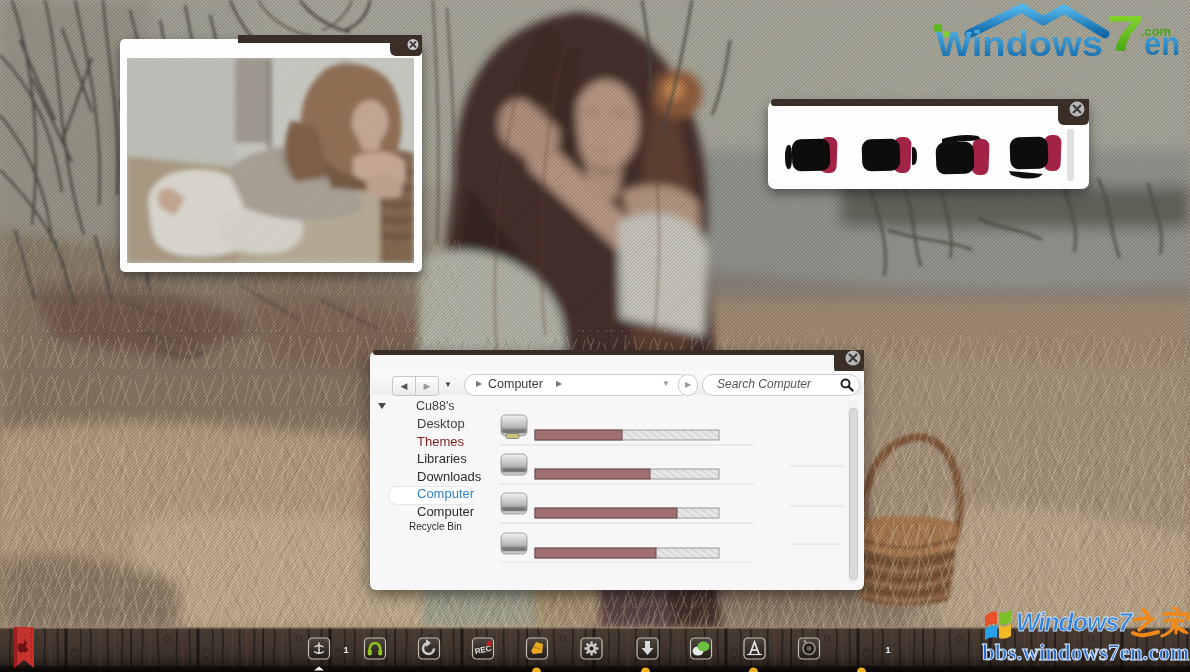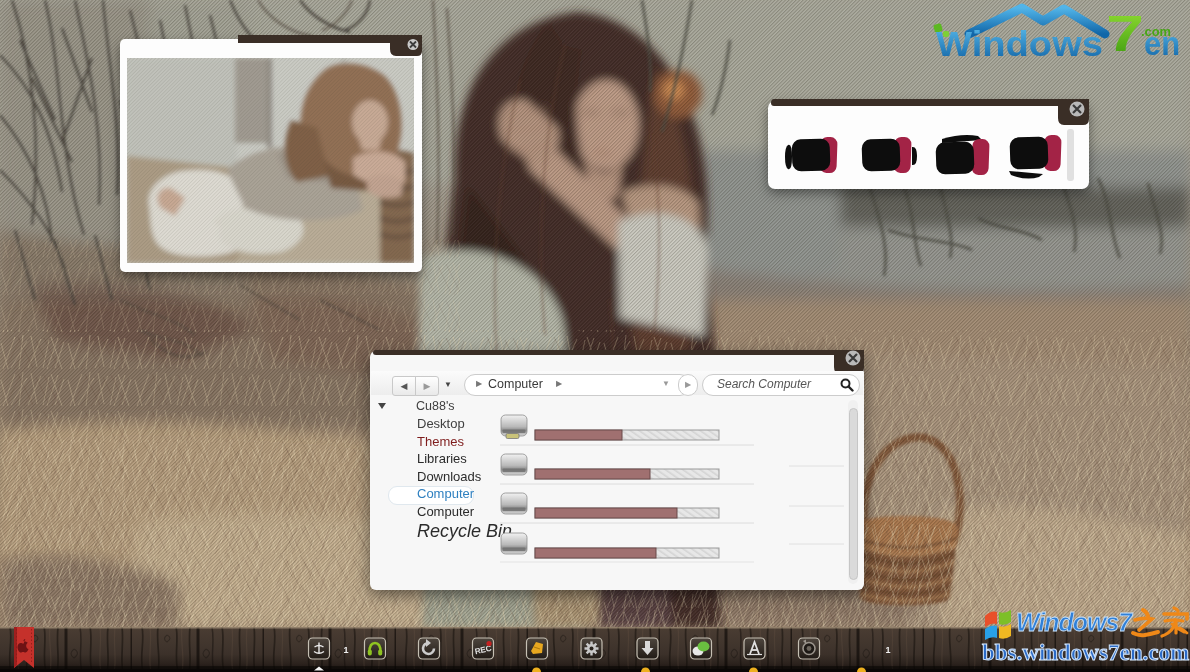--- a/index.html
+++ b/index.html
@@ -292,21 +292,21 @@
 
   <div style="position:absolute;left:8px;top:53px;width:0;height:0;border-left:4.5px solid transparent;border-right:4.5px solid transparent;border-top:6px solid #444;"></div>
   <div style="position:absolute;left:46px;top:49px;font-size:12.5px;color:#404040;">Cu88's</div>
   <div style="position:absolute;left:47px;top:66px;font-size:13px;color:#404040;">Desktop</div>
   <div style="position:absolute;left:47px;top:84px;font-size:13px;color:#7f1d1d;">Themes</div>
   <div style="position:absolute;left:47px;top:101px;font-size:13px;color:#2b2b2b;">Libraries</div>
   <div style="position:absolute;left:47px;top:119px;font-size:13px;color:#2b2b2b;">Downloads</div>
   <div style="position:absolute;left:18px;top:136px;width:84px;height:17px;background:#fff;border:1px solid #e0e8ee;border-radius:9px;"></div>
   <div style="position:absolute;left:47px;top:136px;font-size:13px;color:#2f80c0;">Computer</div>
   <div style="position:absolute;left:47px;top:154px;font-size:13px;color:#2b2b2b;">Computer</div>
-  <div style="position:absolute;left:47px;top:171px;font-size:18px;color:#2b2b2b;font-style:italic;">Recycle Bin</div>
+  <div style="position:absolute;left:39px;top:171px;font-size:10px;color:#2b2b2b;">Recycle Bin</div>
 
   <svg style="position:absolute;left:128px;top:56px;" width="360" height="170" viewBox="0 0 360 170">
     <defs>
       <linearGradient id="drv" x1="0" y1="0" x2="0" y2="1">
         <stop offset="0" stop-color="#f2f2f2"></stop>
           <stop offset="0.55" stop-color="#b9b9b9"></stop>
         <stop offset="0.72" stop-color="#8f8f8f"></stop>
           <stop offset="1" stop-color="#d9d9d9"></stop>
       </linearGradient>
       <pattern id="bhatch" width="5" height="10" patternUnits="userSpaceOnUse" patternTransform="rotate(-55)">

